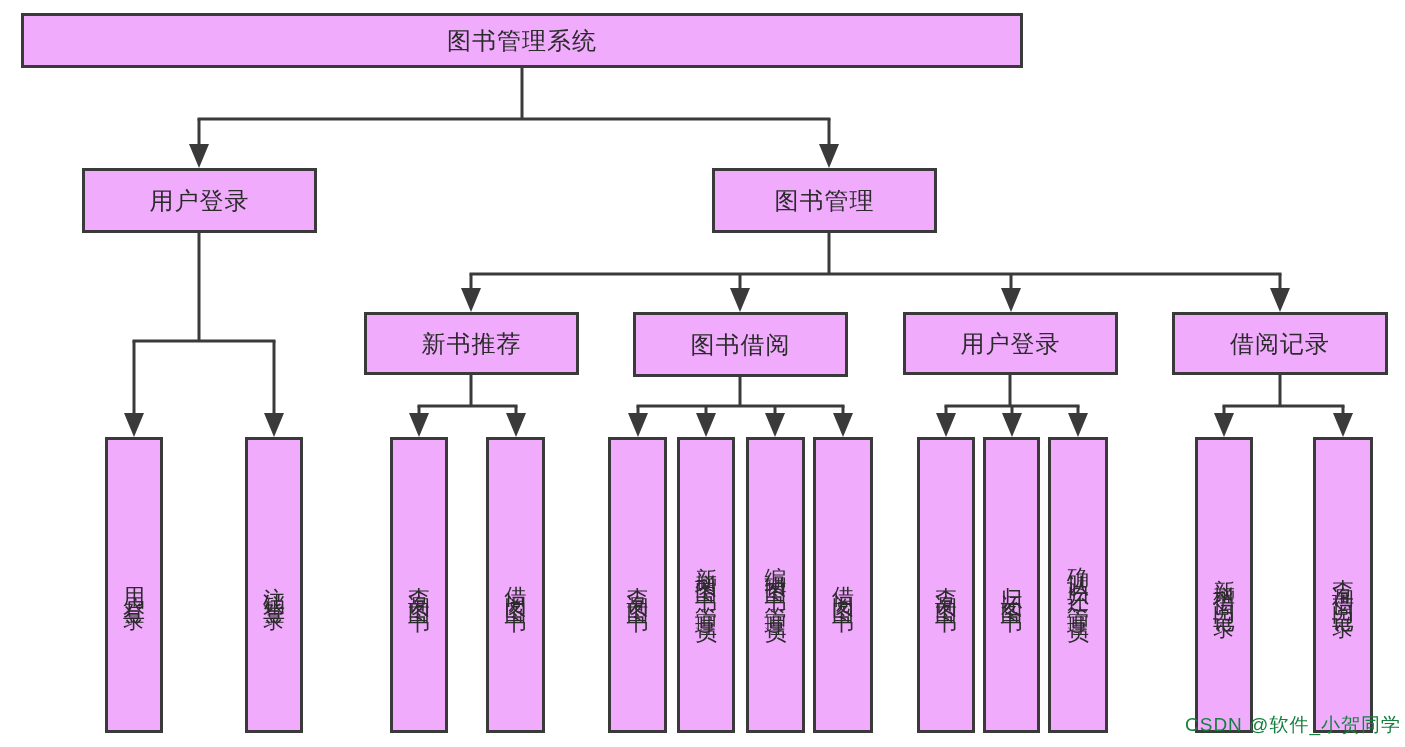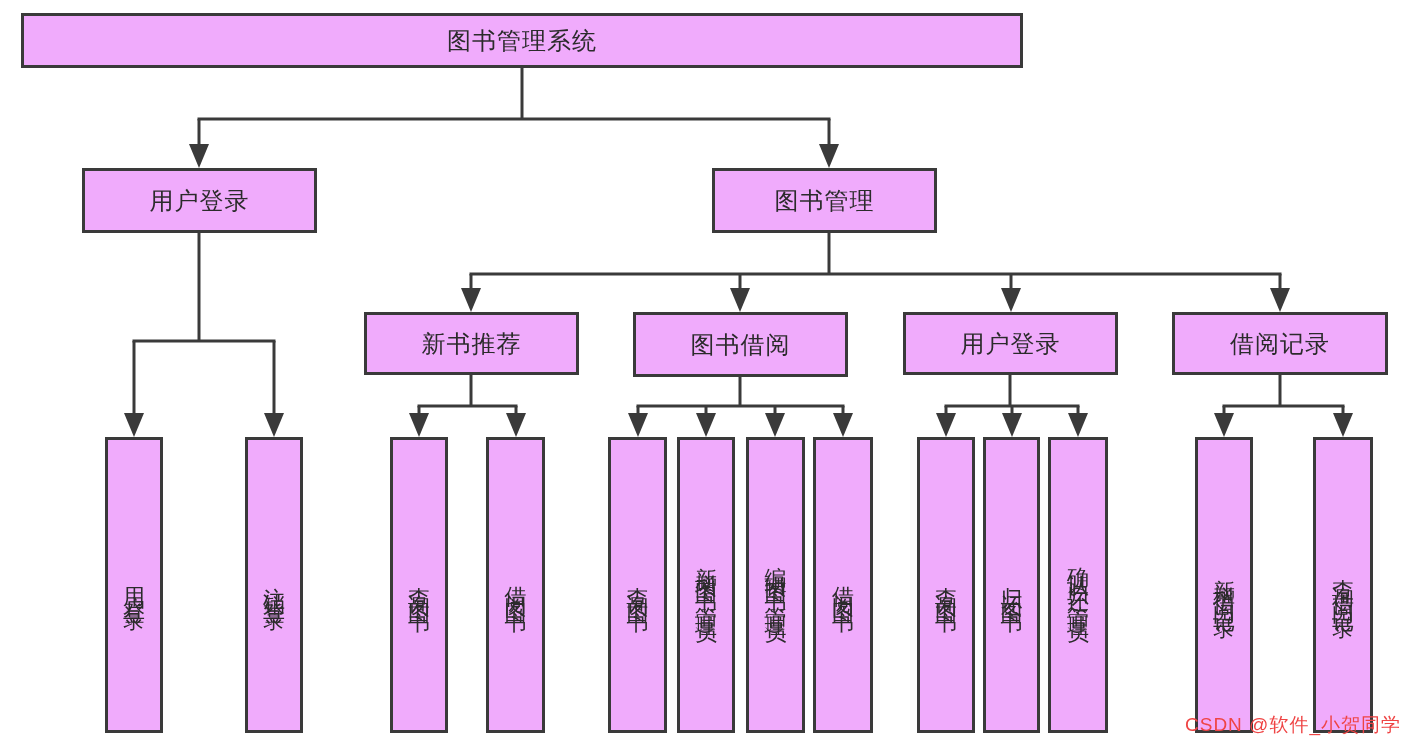--- a/index.html
+++ b/index.html
@@ -29,21 +29,21 @@
     text-orientation: mixed;
     font-size: 22px;
     letter-spacing: 8px;
     line-height: 1;
   }
   .watermark {
     position: absolute;
     left: 1185px;
     top: 712px;
     font-size: 19px;
-    color: #ef4444;
+    color: #15803d;
     letter-spacing: 1px;
     white-space: nowrap;
     z-index: 5;
   }
 </style>
 </head>
 <body>
 
 <div class="canvas">
 

